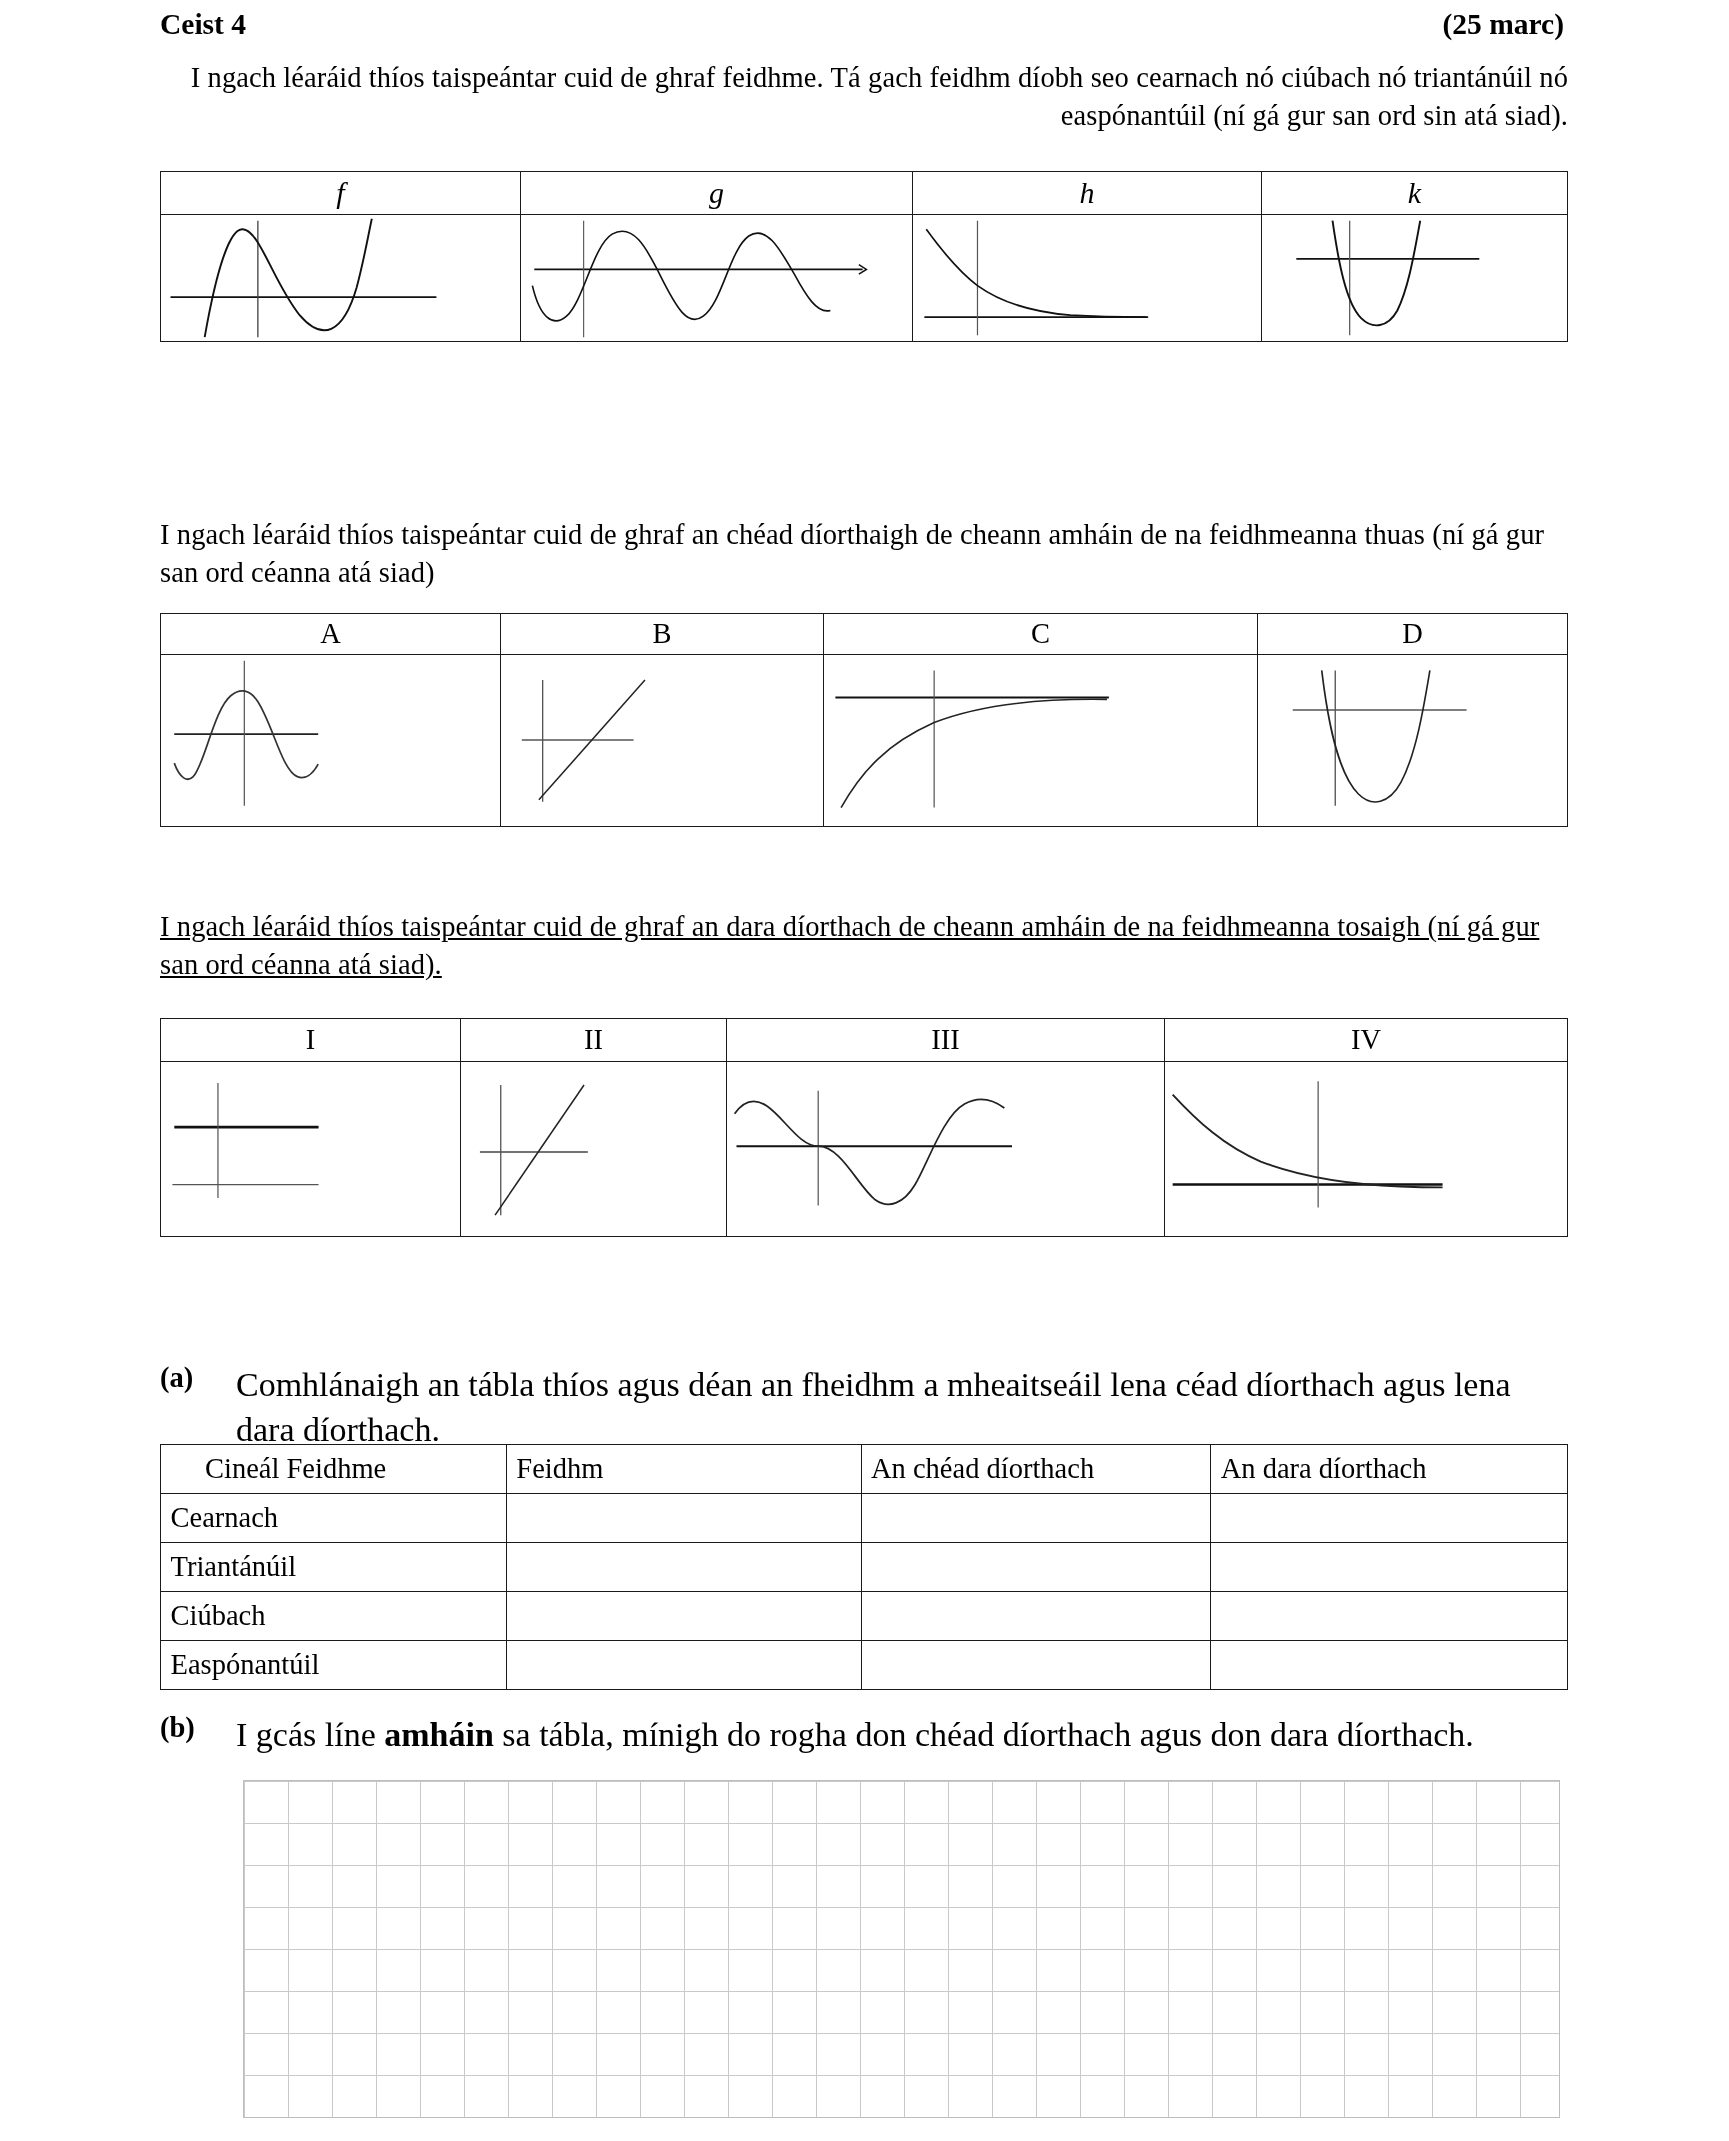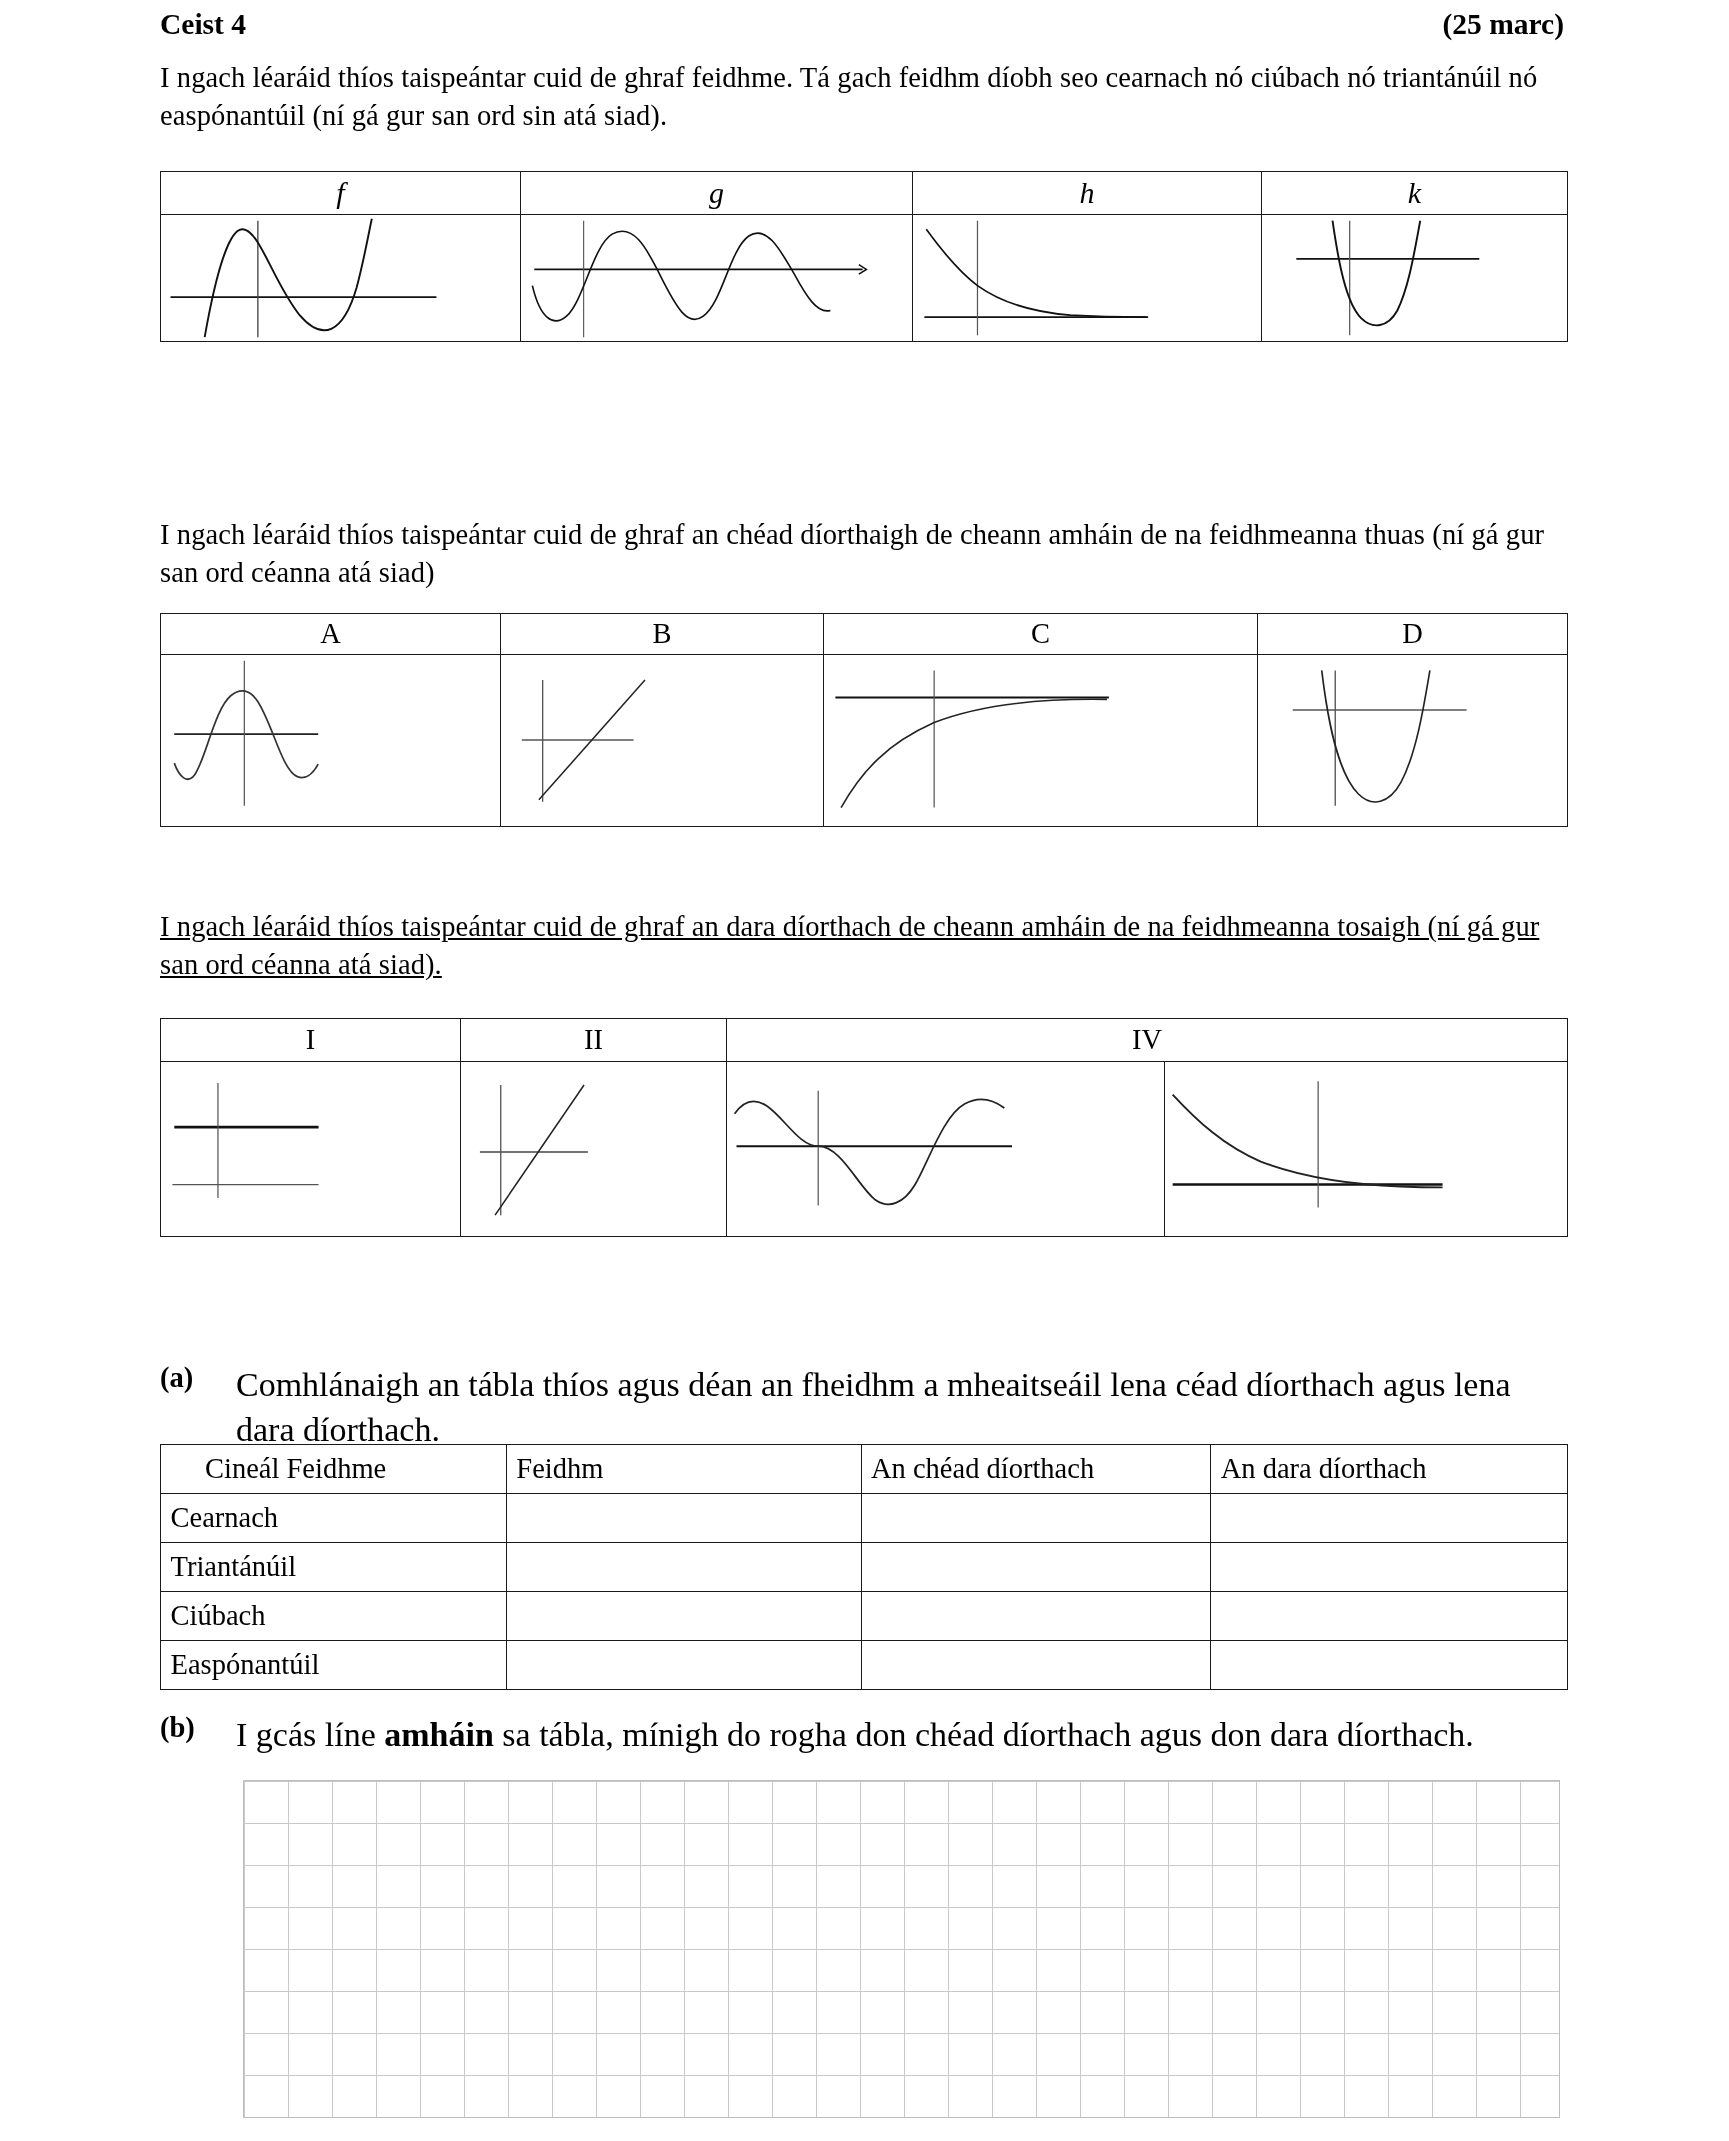--- a/index.html
+++ b/index.html
@@ -36,21 +36,21 @@
     font-weight: bold;
   }
 
   
   .para {
     position: absolute;
     font-size: 28.5px;
     line-height: 1.33;
     letter-spacing: 0.1px;
   }
-  .para-1 { left: 160px; top: 59px;  width: 1408px; }
+  .para-1 { left: 160px; top: 59px;  width: 1408px; text-align: right; }
   .para-2 { left: 160px; top: 476px; width: 1408px; margin-top: 40px; }
   .para-3 { left: 160px; top: 908px; width: 1408px; text-decoration: underline; }
 
   
   .gtable {
     position: absolute;
     border: 1.9px solid #1a1a1a;
     box-sizing: border-box;
     display: flex;
     flex-direction: column;
@@ -269,20 +269,23 @@
 
   <div class="para para-3">I ngach léaráid thíos taispeántar cuid de ghraf an dara díorthach de cheann amháin de na feidhmeanna tosaigh (ní gá gur san ord céanna atá siad).</div>
 
   <div class="gtable" id="table-second-deriv">
     <div class="ghead">
       <div style="width:300px">
           <span>I</span>
         </div>
       <div style="width:266px">
           <span>II</span>
+        </div>
+      <div style="width:438px">
+          <span>III</span>
         </div>
       <div style="flex:1">
           <span>IV</span>
         </div>
     </div>
     <div class="gbody">
 
       <div class="gcell" style="width:300px">
         <svg viewBox="0 0 315 182" preserveAspectRatio="none">
           <line x1="14" y1="68" x2="166" y2="68" stroke="#111" stroke-width="3"></line>

